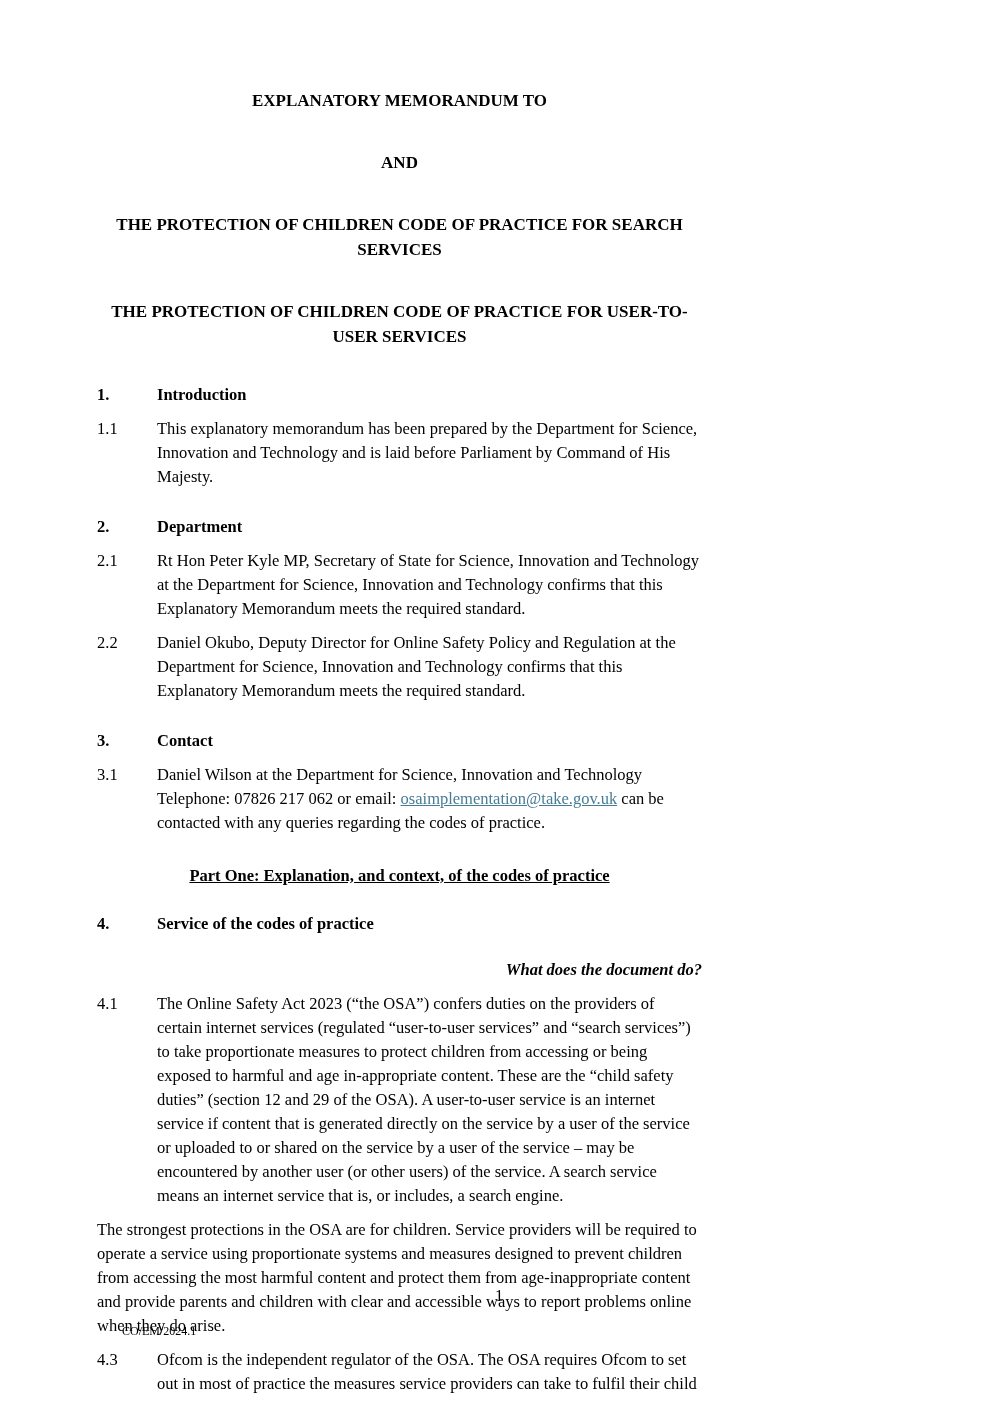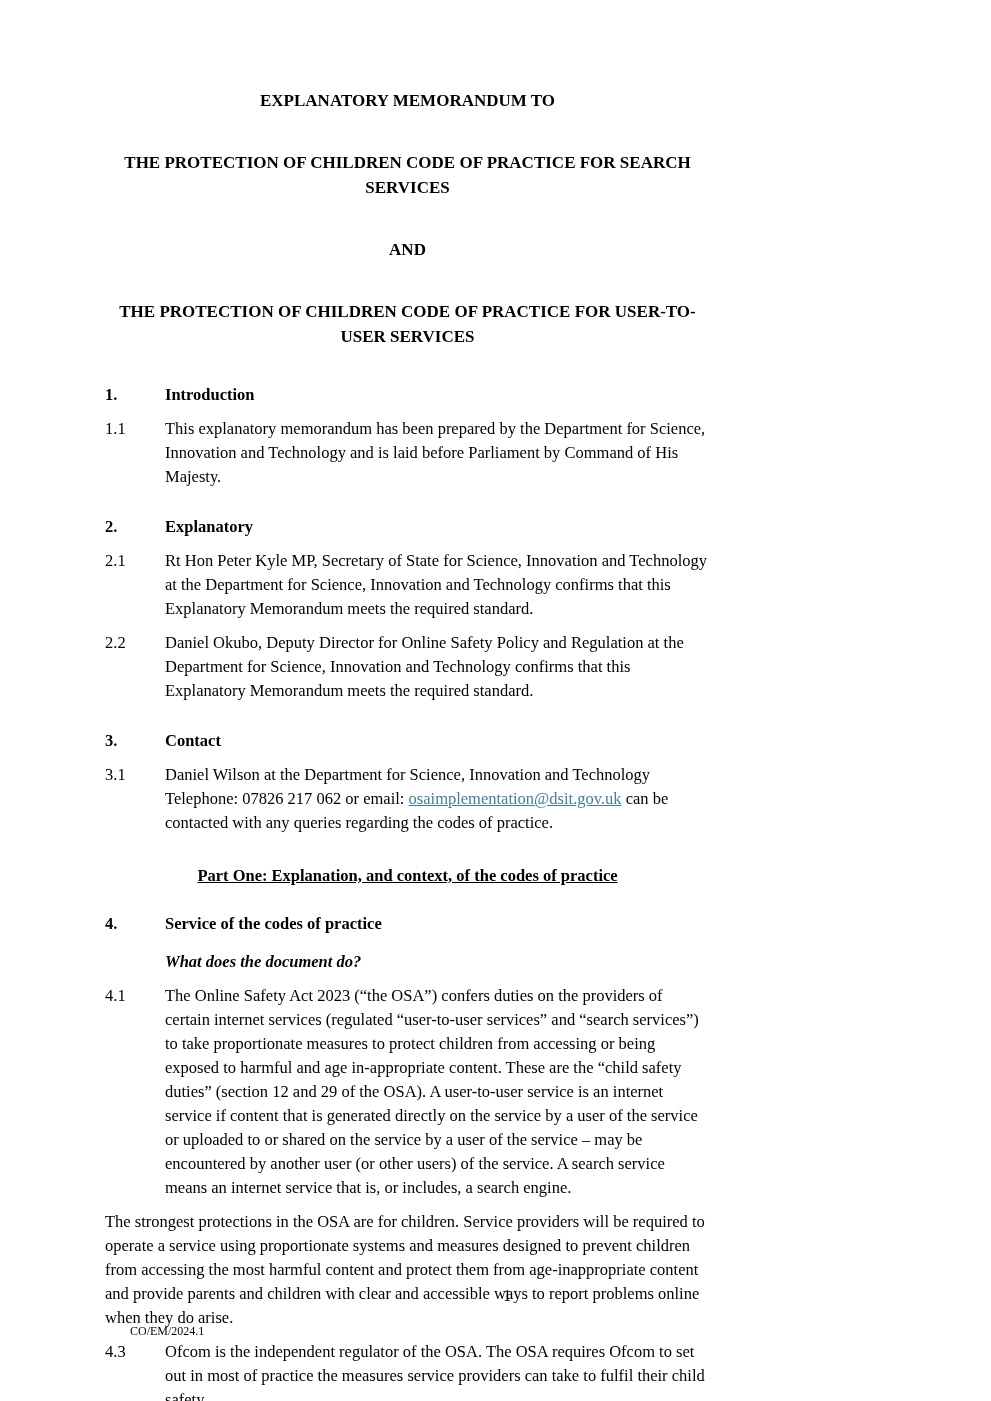--- a/index.html
+++ b/index.html
@@ -8,21 +8,21 @@
     width: 991px;
     height: 1401px;
     position: relative;
     font-family: "Liberation Serif", "DejaVu Serif", serif;
     font-size: 16.5px;
     color: #000000;
     overflow: hidden;
   }
   .page {
     position: absolute;
-    top: 0; left: 12px;
+    top: 0; left: 4px;
     width: 817px;
     height: 1401px;
     padding: 88px 119px 0 93px;
   }
   .titles p {
     text-align: center;
     font-weight: bold;
     font-size: 17px;
     line-height: 25px;
   }
@@ -42,24 +42,25 @@
   .body-text { flex: 1; }
   .part-heading {
     margin-top: 29px;
     text-align: center;
     font-weight: bold;
     text-decoration: underline;
     line-height: 24px;
   }
   .sub-heading {
     margin-left: 60px;
-    margin-top: 14px;
+    margin-top: 22px;
     font-weight: bold;
     font-style: italic;
     line-height: 24px;
+    text-align: right;
   }
   a.email-link {
     color: var(--link-color, #467d96);
     text-decoration: underline;
     cursor: pointer;
   }
   .page-number {
     position: absolute;
     left: 118px;
     width: 754px;
@@ -75,54 +76,54 @@
     line-height: 18px;
   }
 </style>
 </head>
 <body>
 
 <div class="page">
 
   <div class="titles">
     <p>EXPLANATORY MEMORANDUM TO</p>
+    <p class="title-gap">AND</p>
     <p class="title-gap">THE PROTECTION OF CHILDREN CODE OF PRACTICE FOR SEARCH SERVICES</p>
-    <p class="title-gap">AND</p>
     <p class="title-gap">THE PROTECTION OF CHILDREN CODE OF PRACTICE FOR USER-TO-USER SERVICES</p>
   </div>
 
   <div class="sec-head" style="margin-top:34px;">
     <span class="num">1.</span>
     <span>Introduction</span>
   </div>
   <div class="para">
     <span class="num">1.1</span>
     <span class="body-text">This explanatory memorandum has been prepared by the Department for Science, Innovation and Technology and is laid before Parliament by Command of His Majesty.</span>
   </div>
 
   <div class="sec-head">
     <span class="num">2.</span>
-    <span>Explanatory</span>
+    <span>Department</span>
   </div>
   <div class="para">
     <span class="num">2.1</span>
     <span class="body-text">Rt Hon Peter Kyle MP, Secretary of State for Science, Innovation and Technology at the Department for Science, Innovation and Technology confirms that this Explanatory Memorandum meets the required standard.</span>
   </div>
   <div class="para">
     <span class="num">2.2</span>
     <span class="body-text">Daniel Okubo, Deputy Director for Online Safety Policy and Regulation at the Department for Science, Innovation and Technology confirms that this Explanatory Memorandum meets the required standard.</span>
   </div>
 
   <div class="sec-head">
     <span class="num">3.</span>
     <span>Contact</span>
   </div>
   <div class="para">
     <span class="num">3.1</span>
-    <span class="body-text"><span>Daniel Wilson at the Department for Science, Innovation and Technology Telephone: 07826 217 062 or email: </span><a class="email-link" href="#">osaimplementation@dsit.gov.uk</a><span> can be contacted with any queries regarding the codes of practice.</span></span>
+    <span class="body-text"><span>Daniel Wilson at the Department for Science, Innovation and Technology Telephone: 07826 217 062 or email: </span><a class="email-link" href="#">osaimplementation@take.gov.uk</a><span> can be contacted with any queries regarding the codes of practice.</span></span>
   </div>
 
   <div class="part-heading">Part One: Explanation, and context, of the codes of practice</div>
 
   <div class="sec-head" style="margin-top:24px;">
     <span class="num">4.</span>
     <span>Service of the codes of practice</span>
   </div>
   <div class="sub-heading">What does the document do?</div>
   <div class="para">

